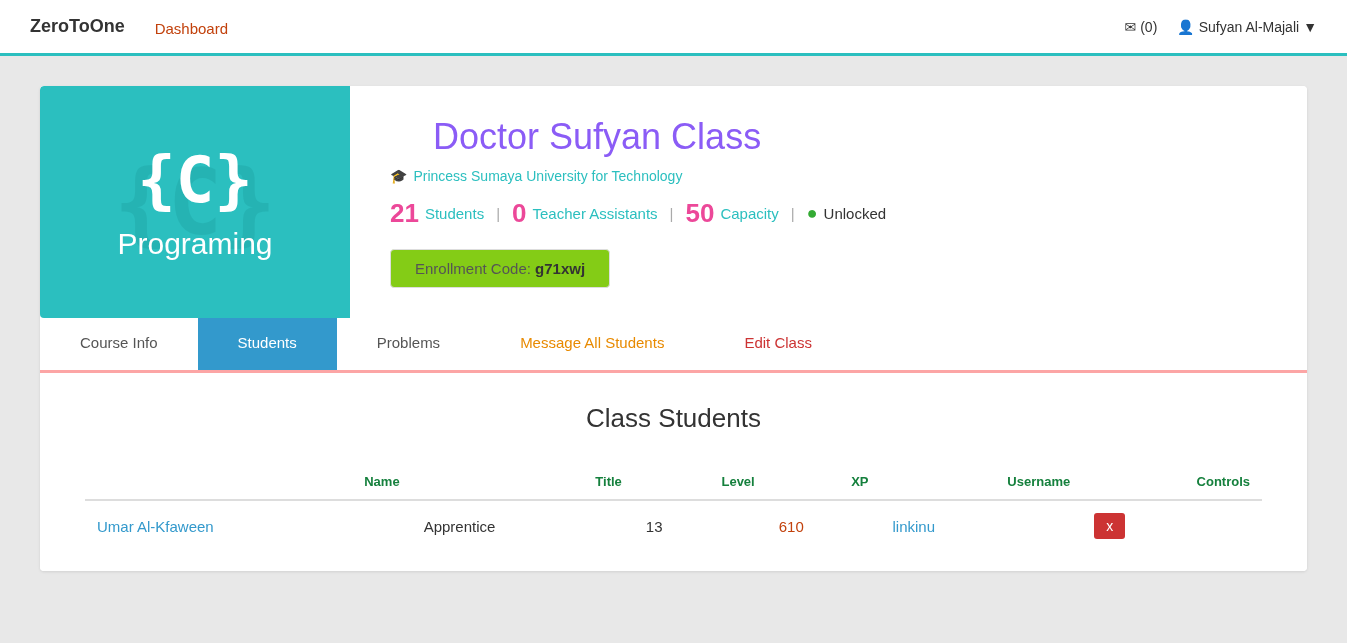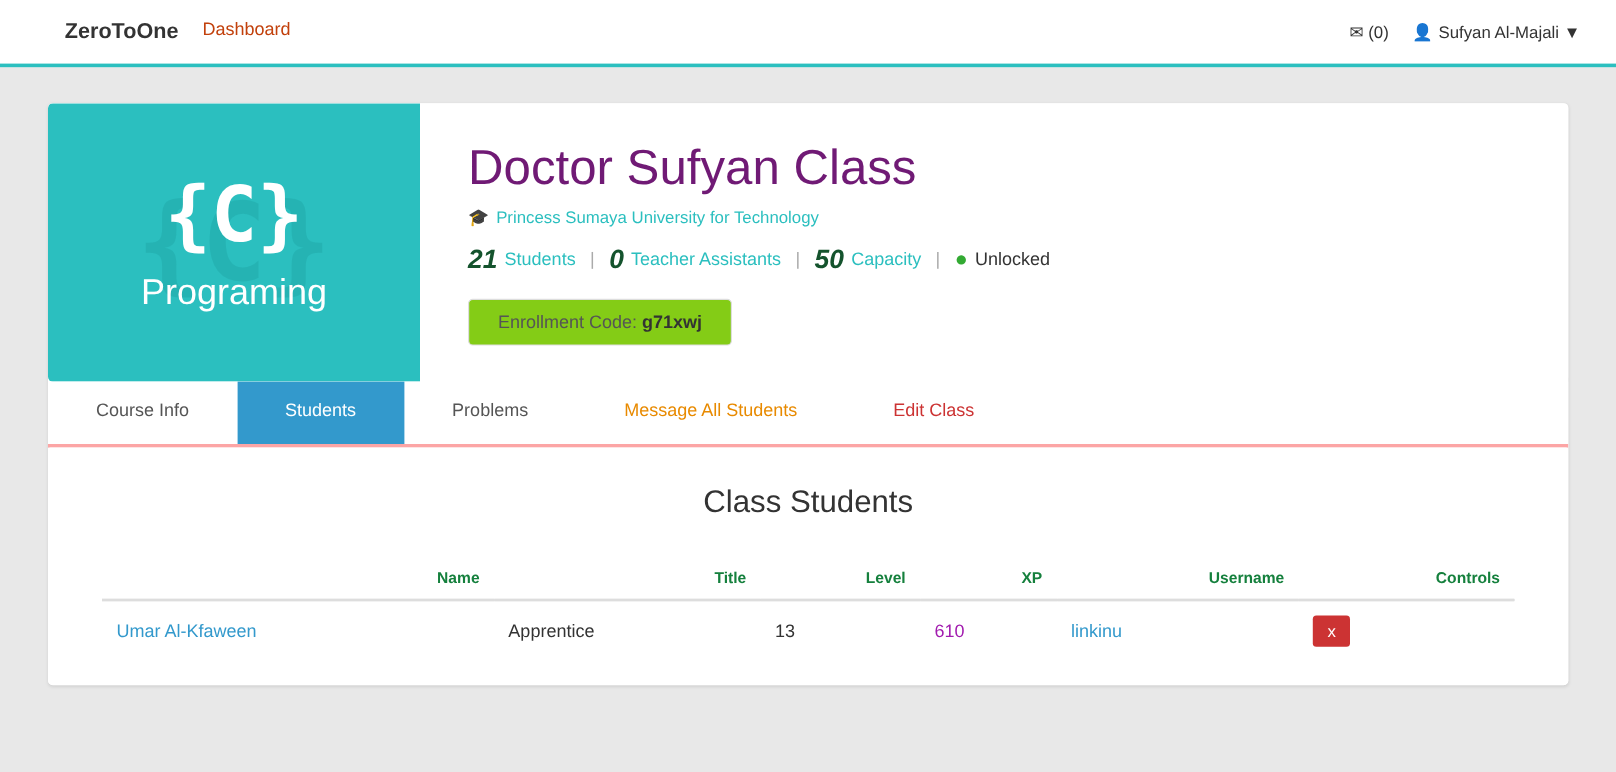--- a/index.html
+++ b/index.html
@@ -8,21 +8,21 @@
     
     .navbar {
       background: #fff;
       border-bottom: 3px solid #2bbfbf;
       display: flex;
       align-items: center;
       padding: 0 30px;
       height: 56px;
       justify-content: space-between;
     }
-    .navbar-left { display: flex; align-items: flex-start; gap: 20px; margin-left: 24px; }
+    .navbar-left { display: flex; align-items: flex-end; gap: 30px; }
     .navbar-brand { font-size: 18px; font-weight: bold; color: #333; }
     .navbar-link { color: #c2410c; font-size: 15px; cursor: pointer; }
     .navbar-right { display: flex; align-items: center; gap: 20px; }
     .navbar-notif { font-size: 14px; color: #333; }
     .navbar-user { font-size: 14px; color: #333; display: flex; align-items: center; gap: 4px; cursor: pointer; }
 
     
     .main { padding: 30px 40px; }
 
     
@@ -71,42 +71,43 @@
       font-weight: normal;
       margin-top: 10px;
       position: relative;
       z-index: 1;
     }
     .course-info {
       padding: 30px 40px;
       flex: 1;
     }
     .course-name {
-      font-size: 41px;
+      font-size: 36px;
       font-weight: normal;
-      color: #701a75;
+      color: #8b5cf6;
       margin-bottom: 10px;
+      margin-left: 43px;
     }
     .course-university {
       color: #2bbfbf;
       font-size: 14px;
       margin-bottom: 14px;
       display: flex;
       align-items: center;
       gap: 6px;
     }
     .course-stats {
       display: flex;
       align-items: center;
       gap: 6px;
       font-size: 15px;
       margin-bottom: 20px;
       flex-wrap: wrap;
     }
-    .stat-number { font-size: 22px; font-weight: bold; color: #14532d; font-style: italic; }
+    .stat-number { font-size: 26px; font-weight: bold; color: #ec4899; }
     .stat-label { color: #2bbfbf; }
     .stat-sep { color: #aaa; margin: 0 6px; }
     .unlocked-dot { color: #3a3; font-size: 18px; }
     .unlocked-label { color: #333; }
     .enrollment-box {
       background: #84cc16;
       border: 1px solid #ddd;
       border-radius: 4px;
       padding: 10px 24px;
       display: inline-block;
@@ -163,21 +164,21 @@
       padding: 10px 12px;
       font-weight: bold;
       color: #15803d;
       font-size: 13px;
     }
     td {
       padding: 12px 12px;
       font-size: 15px;
     }
     .link-blue { color: #3399cc; text-decoration: none; }
-    .link-orange { color: #a21caf; text-decoration: none; }
+    .link-orange { color: #c2410c; text-decoration: none; }
     .btn-remove {
       background: #cc3333;
       color: #fff;
       border: none;
       border-radius: 3px;
       padding: 5px 12px;
       cursor: pointer;
       font-size: 14px;
     }
 

